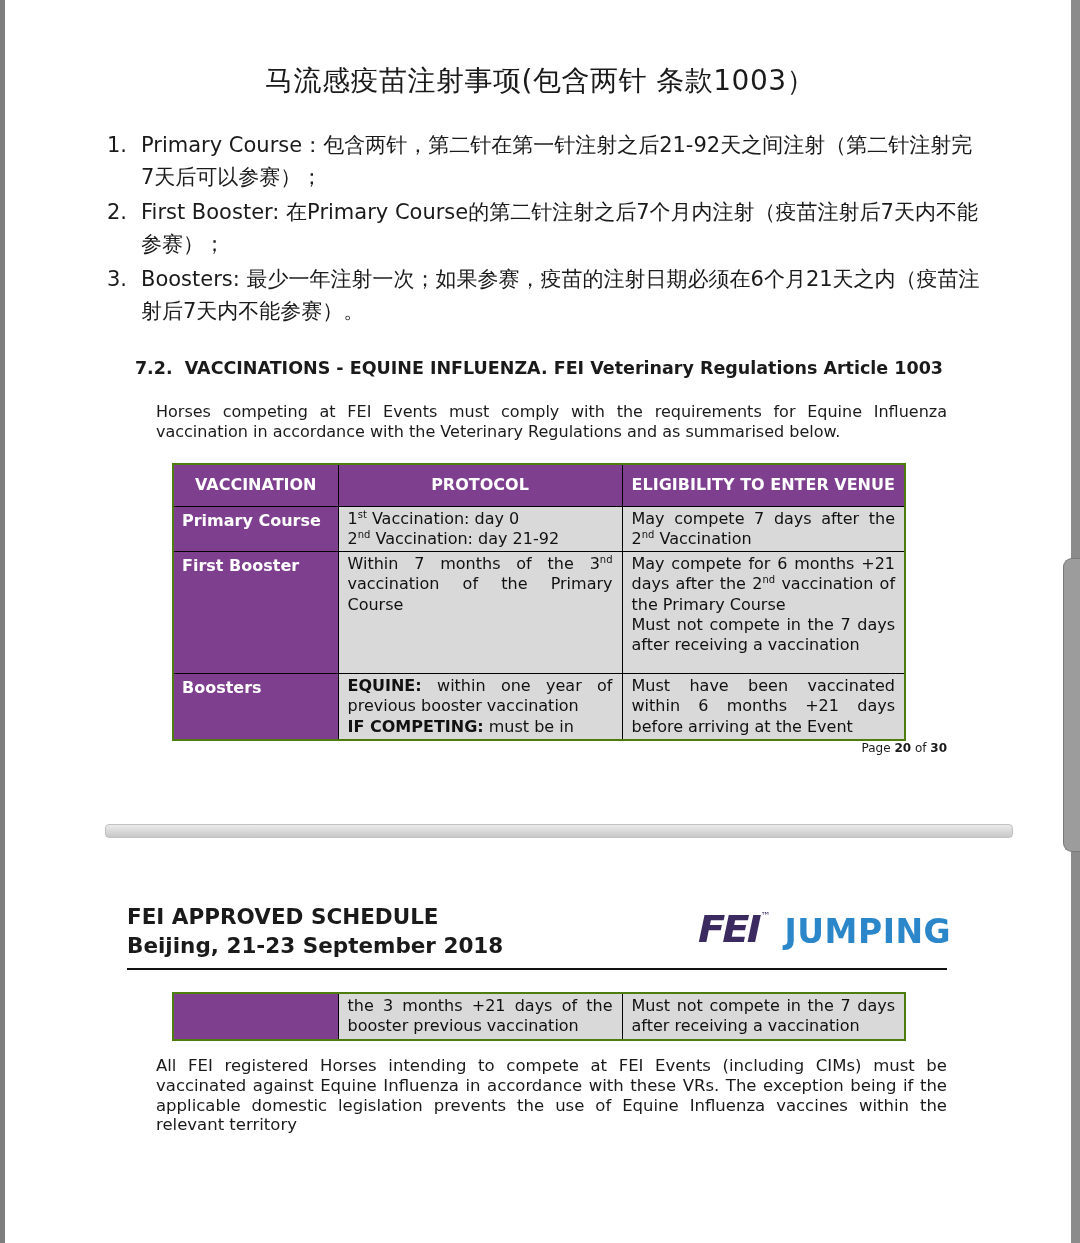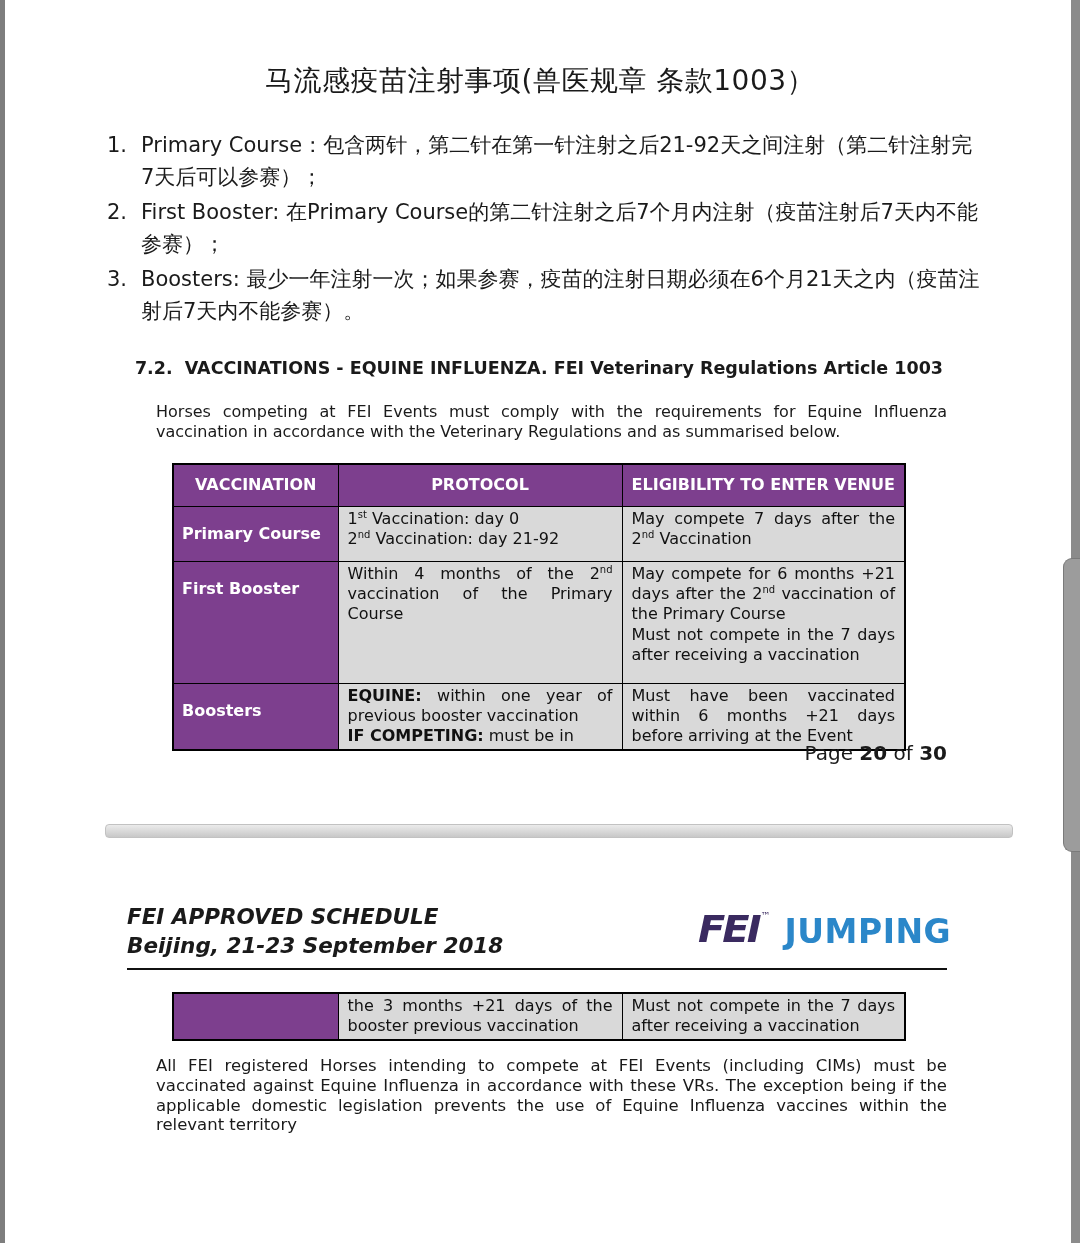--- a/index.html
+++ b/index.html
@@ -24,55 +24,55 @@
   .list-num{position:absolute;left:0;top:0;}
   .sec-head{position:absolute;left:123px;top:358px;width:820px;font-size:17.5px;font-weight:bold;
             white-space:pre-wrap;text-align:right;}
   .intro{position:absolute;left:156px;top:402px;width:791px;font-size:16px;line-height:1.28;
          text-align:justify;}
 
   
   .vtable{position:absolute;left:172px;border-collapse:collapse;table-layout:fixed;
           font-size:16px;line-height:1.27;}
   .vtable td,.vtable th{border:1px solid #000;vertical-align:top;box-sizing:border-box;}
-  .vtable{border:2px solid #000000;}
+  .vtable{border:2px solid #4d7c0f;}
   .hd{background:#7d3f8e;color:#fff;font-weight:bold;text-align:center;vertical-align:middle!important;
       padding:3px 4px;}
-  .lbl{background:#7d3f8e;color:#fff;font-weight:bold;text-align:left;padding:17px 8px;}
+  .lbl{background:#7d3f8e;color:#fff;font-weight:bold;text-align:left;padding:4px 8px;}
   .cell{background:#d9d9d9;color:#111;text-align:justify;padding:2px 9px;}
   .cell p{margin:0;}
   sup{font-size:10px;line-height:0;}
   .t1{top:463px;}
   .t2{top:992px;}
 
-  .page-label{position:absolute;left:600px;top:741px;width:347px;text-align:right;font-size:20px;}
+  .page-label{position:absolute;left:600px;top:741px;width:347px;text-align:right;font-size:12px;}
   .b{font-weight:bold;}
 
   
-  .sched-title{position:absolute;left:127px;top:903px;font-size:21.5px;font-weight:bold;line-height:1.33;font-style:italic;}
+  .sched-title{position:absolute;left:127px;top:903px;font-size:21.5px;font-weight:bold;line-height:1.33;}
   .logo{position:absolute;left:698px;top:906px;width:250px;display:flex;align-items:baseline;}
   .logo-fei{font-size:40px;font-weight:900;font-style:italic;color:#3a2a60;letter-spacing:-3px;
             transform:scaleY(0.95);}
   .logo-tm{font-size:10px;color:#3a2a60;margin-left:2px;align-self:flex-start;margin-top:4px;}
   .logo-disc{font-size:33px;font-weight:800;color:#2b87c9;margin-left:14px;letter-spacing:0.5px;}
   .rule{position:absolute;left:127px;top:968px;width:820px;height:2px;background:#111;}
   .footer-par{position:absolute;left:156px;top:1056px;width:791px;font-size:16.5px;line-height:1.2;
               text-align:justify;}
 </style>
 </head>
 <body>
 
 <div class="stage">
 
   <div class="edge-left"></div>
   <div class="scroll-track"></div>
   <div class="scroll-thumb"></div>
   <div class="page-gap"></div>
 
-  <div class="doc-title">马流感疫苗注射事项(兽医规章 条款1003）</div>
+  <div class="doc-title">马流感疫苗注射事项(包含两针 条款1003）</div>
 
   <div class="list">
     <div class="list-item">
       <span class="list-num">1.</span>
       <span>Primary Course：包含两针，第二针在第一针注射之后21-92天之间注射（第二针注射完7天后可以参赛）；</span>
     </div>
     <div class="list-item">
       <span class="list-num">2.</span>
       <span>First Booster: 在Primary Course的第二针注射之后7个月内注射（疫苗注射后7天内不能参赛）；</span>
     </div>
@@ -103,21 +103,21 @@
         <p><span>1</span><sup>st</sup><span> Vaccination: day 0</span></p>
         <p><span>2</span><sup>nd</sup><span> Vaccination: day 21-92</span></p>
       </td>
       <td class="cell">
         <p><span>May compete 7 days after the 2</span><sup>nd</sup><span> Vaccination</span></p>
       </td>
     </tr>
     <tr style="height:122px">
       <td class="lbl">First Booster</td>
       <td class="cell">
-        <p><span>Within 4 months of the 2</span><sup>nd</sup><span> vaccination of the Primary Course</span></p>
+        <p><span>Within 7 months of the 3</span><sup>nd</sup><span> vaccination of the Primary Course</span></p>
       </td>
       <td class="cell">
         <p><span>May compete for 6 months +21 days after the 2</span><sup>nd</sup><span> vaccination of the Primary Course</span></p>
         <p>Must not compete in the 7 days after receiving a vaccination</p>
       </td>
     </tr>
     <tr style="height:66px">
       <td class="lbl">Boosters</td>
       <td class="cell">
         <p><span class="b">EQUINE:</span><span> within one year of previous booster vaccination</span></p>

